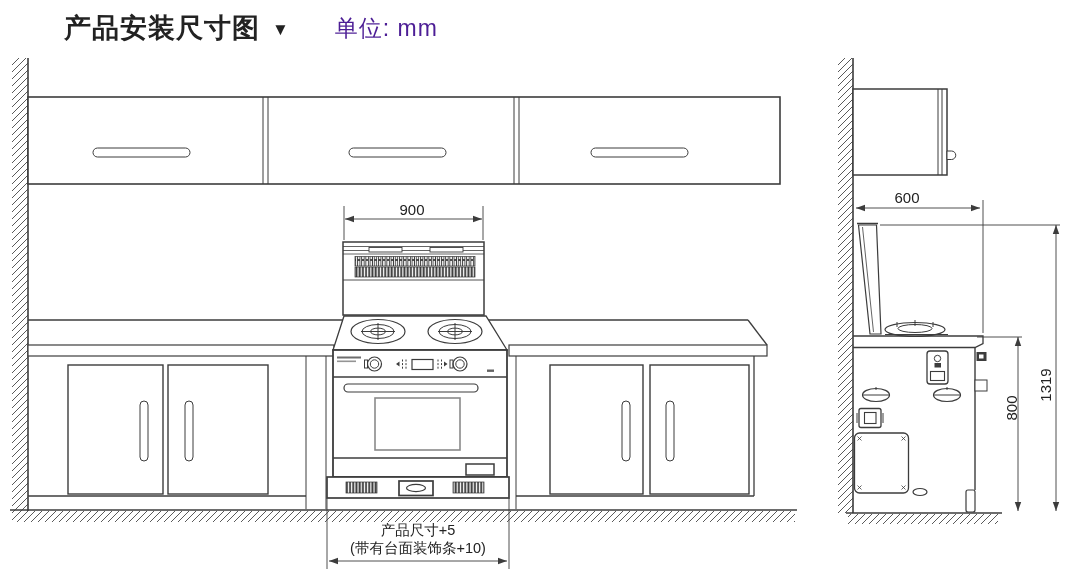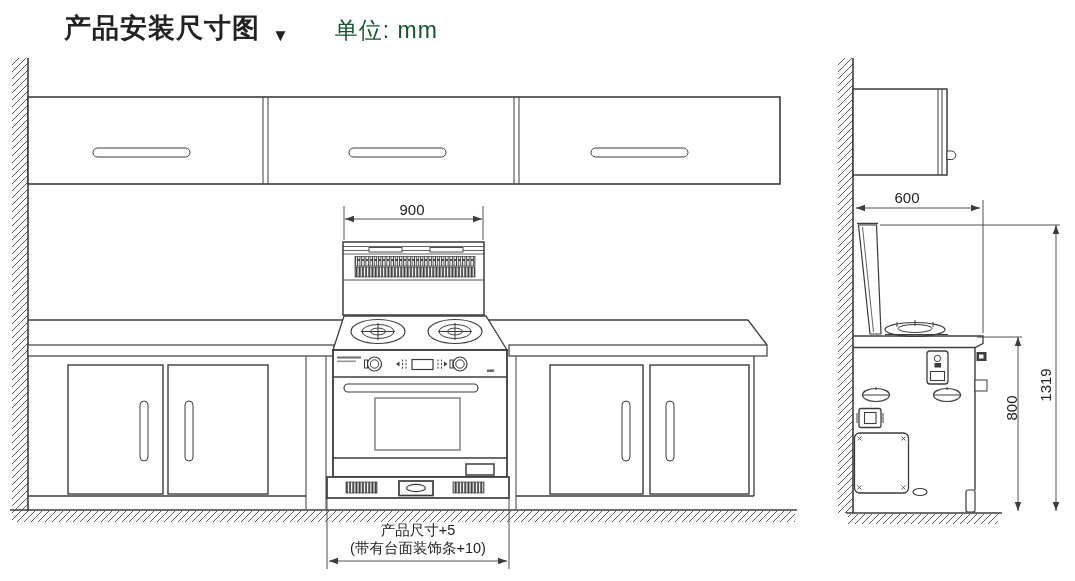--- a/index.html
+++ b/index.html
@@ -1,22 +1,22 @@
 <!DOCTYPE html>
 <html style="--line: #3c3c3c; --ink: #222222; --bg: #ffffff;"><head>
 <meta charset="utf-8">
 <style>
   :root{ --line:#3c3c3c; --ink:#222222; --bg:#ffffff; }
   html,body{margin:0;padding:0;background:#fff;}
   #stage{position:relative;width:1075px;height:581px;background:var(--bg);overflow:hidden;
          font-family:"Liberation Sans","DejaVu Sans",sans-serif;}
-  .titlebar{position:absolute;left:64px;top:10px;display:flex;align-items:flex-end;white-space:nowrap;color:var(--ink);}
+  .titlebar{position:absolute;left:64px;top:10px;display:flex;align-items:center;white-space:nowrap;color:var(--ink);}
   .title-main{font-size:27px;font-weight:bold;letter-spacing:1px;}
   .title-marker{font-size:17px;margin-left:12px;margin-top:3px;}
-  .unit-label{font-size:23px;margin-left:46px;color:#14532d;letter-spacing:1px;}
+  .unit-label{font-size:23px;margin-left:46px;color:#4c1d95;letter-spacing:1px;}
   svg{position:absolute;left:0;top:0;}
   .ln{stroke:var(--line);fill:none;}
   .lnw{stroke:var(--line);fill:#ffffff;}
   .fl{fill:var(--line);stroke:none;}
   .txt{fill:var(--ink);font-family:"Liberation Sans","DejaVu Sans",sans-serif;font-size:15px;}
   .note{font-size:14.5px;}
 </style>
 </head>
 <body>
 

